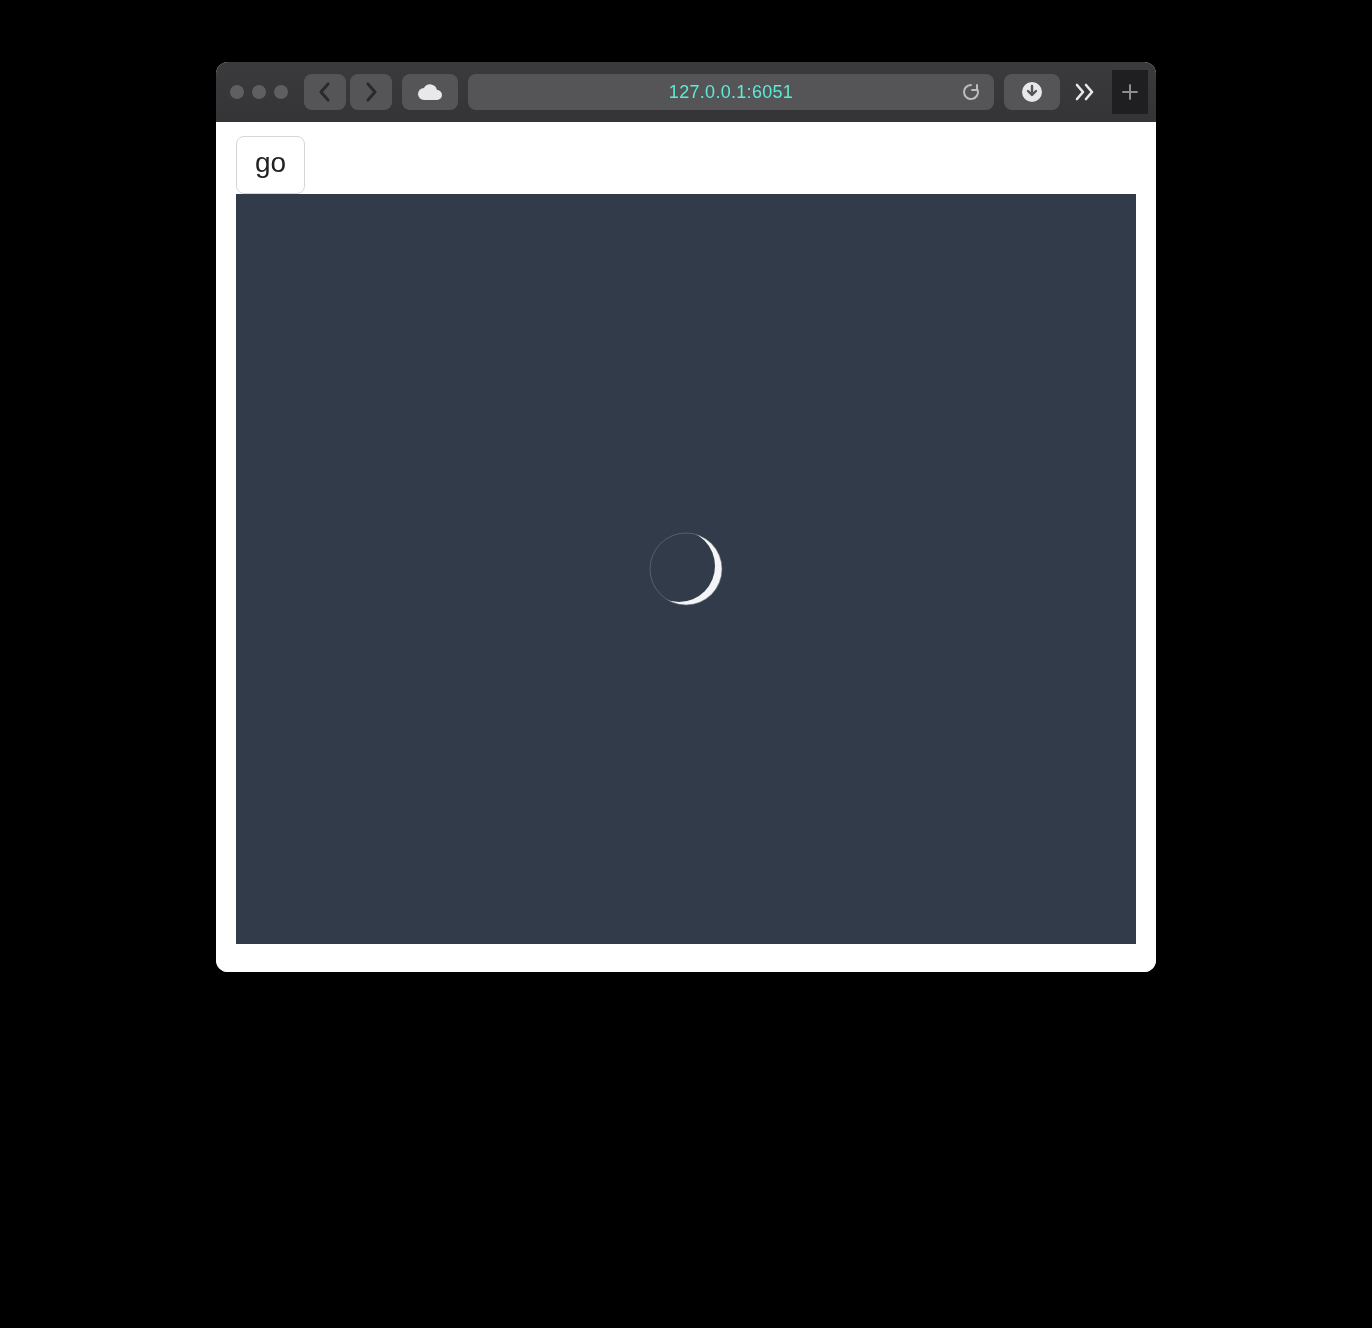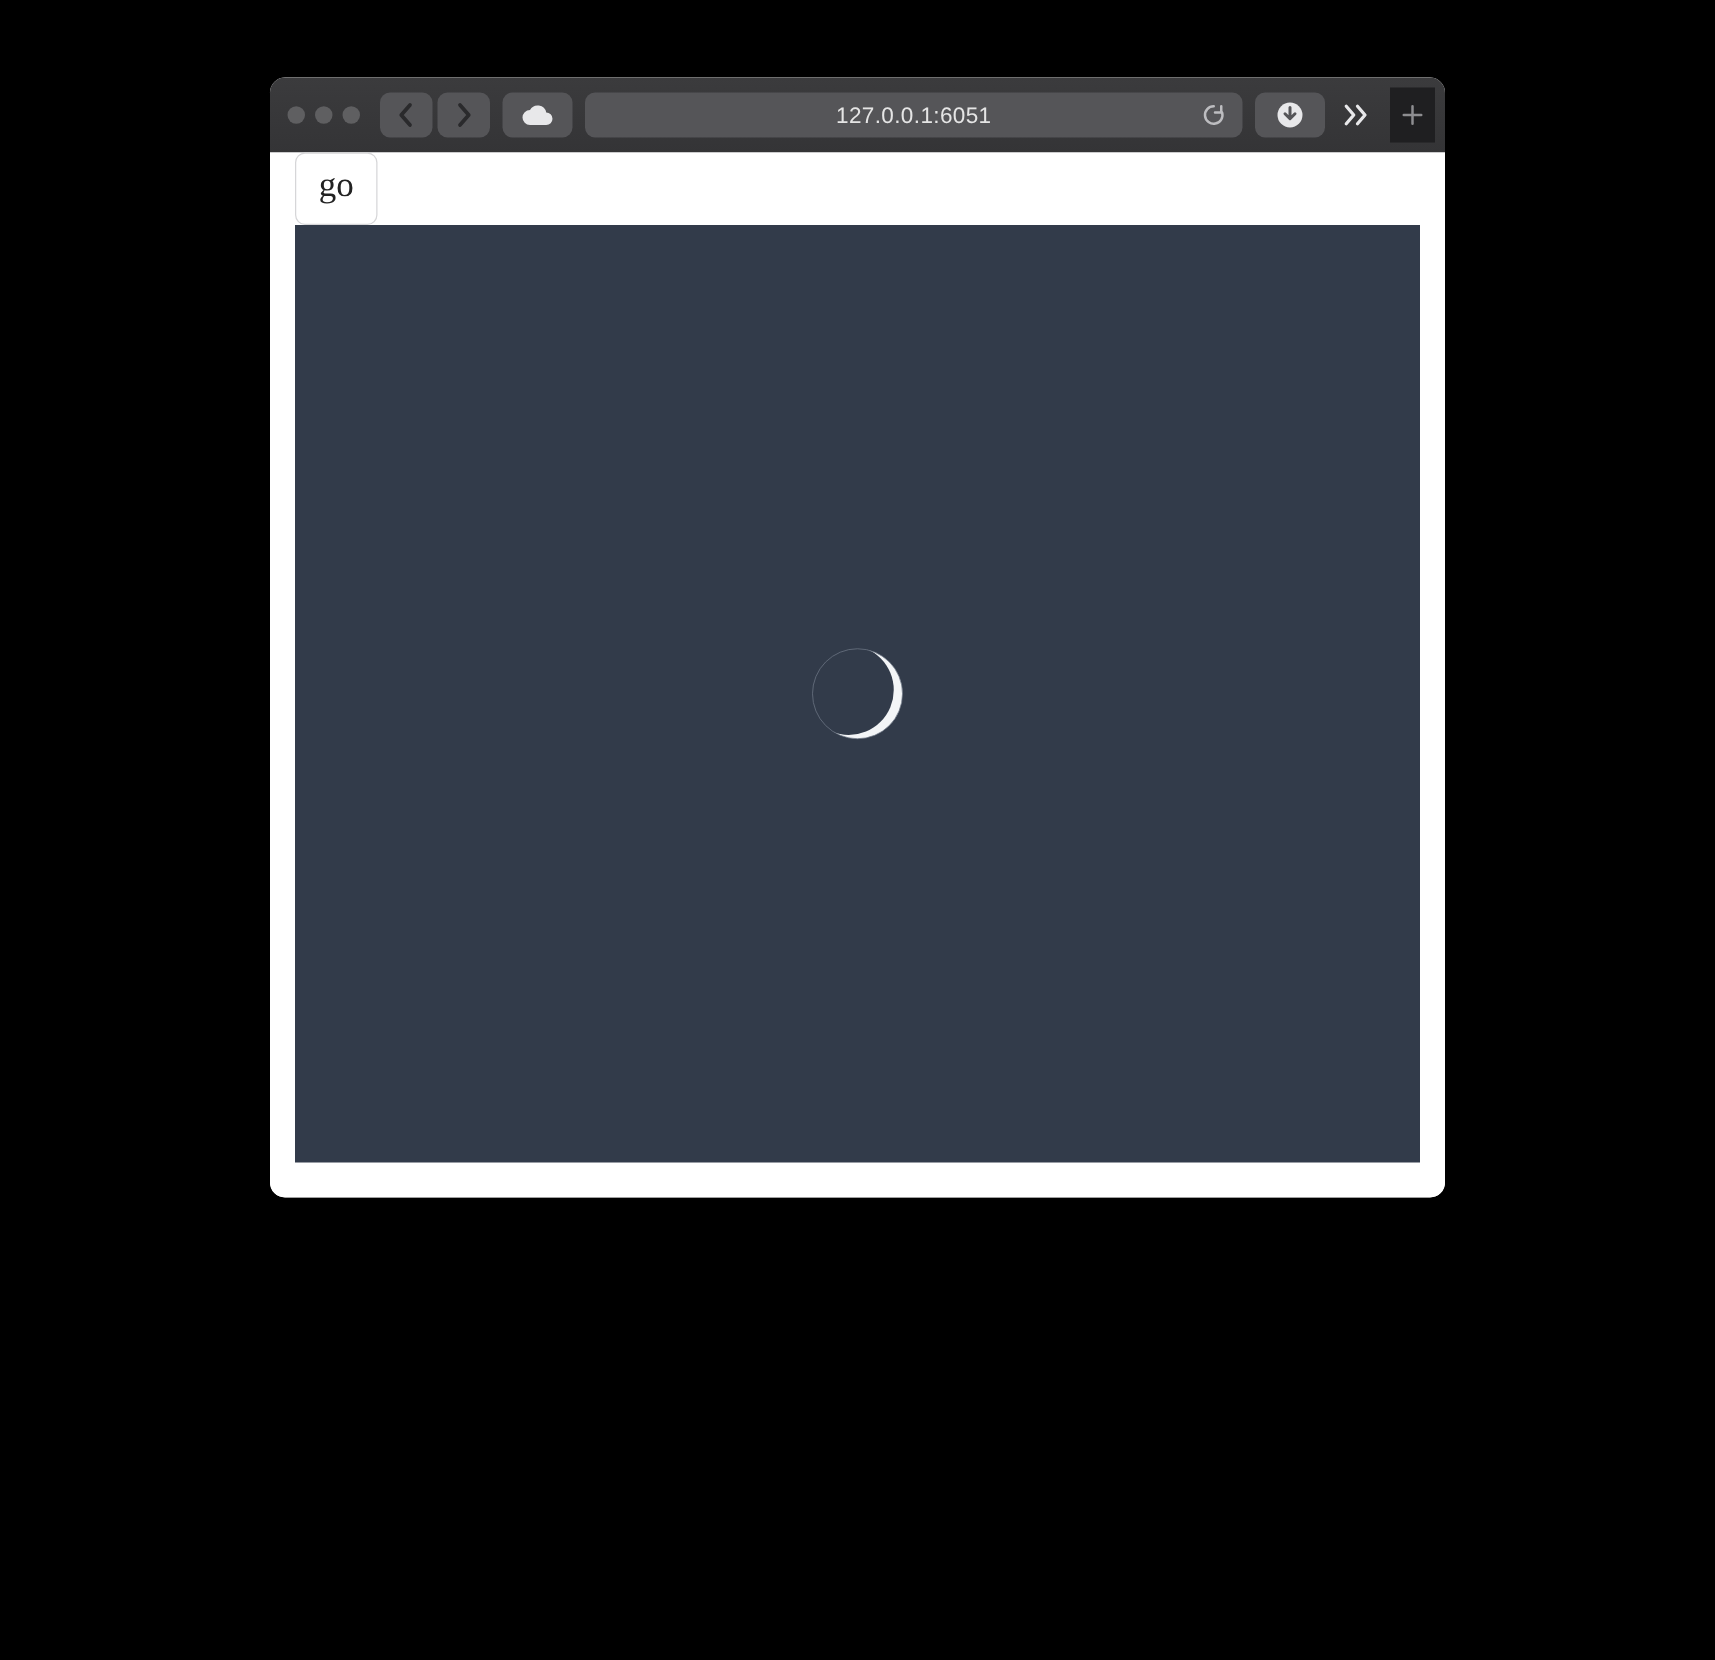--- a/index.html
+++ b/index.html
@@ -49,21 +49,21 @@
     }
     .nav-buttons { display: flex; gap: 4px; }
     .nav-btn {
       width: 42px;
       color: #2a2a2c;
     }
     .cloud-btn { width: 56px; color: #e8e8ea; }
     .addr-bar {
       flex: 1;
       position: relative;
-      color: #e5e5e5;
+      color: #5eead4;
       font-size: 18px;
       letter-spacing: .3px;
     }
     .addr-bar .url {
       width: 100%; text-align: center;
     }
     .addr-bar .reload {
       position: absolute;
       right: 14px; top: 50%; transform: translateY(-50%);
       color: #bdbdc0;
@@ -83,22 +83,21 @@
       margin-right: -2px;
       align-self: stretch;
       margin-top: 8px;
     }
     
     .page {
       background: #fff;
       padding: 0 0 28px 0;
     }
     .page-inner {
-      padding: 0 20px 0 20px;
-      font-family: Liberation Serif, serif;
+      padding: 14px 20px 0 20px;
     }
     .go-btn {
       margin-top: 0px;
       font-size: 28px;
       color: #222;
       background: #fff;
       border: 1px solid #d6d6d8;
       border-radius: 8px;
       padding: 12px 18px 16px 18px;
       font-family: inherit;

